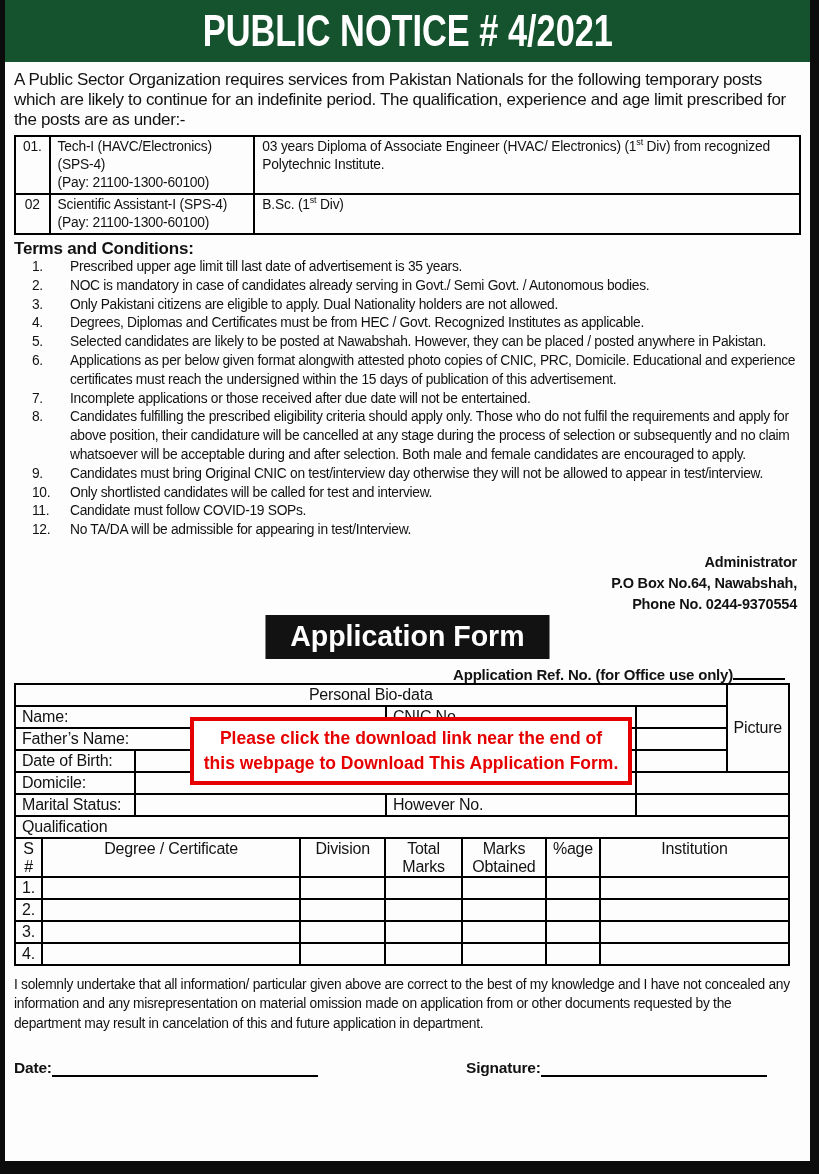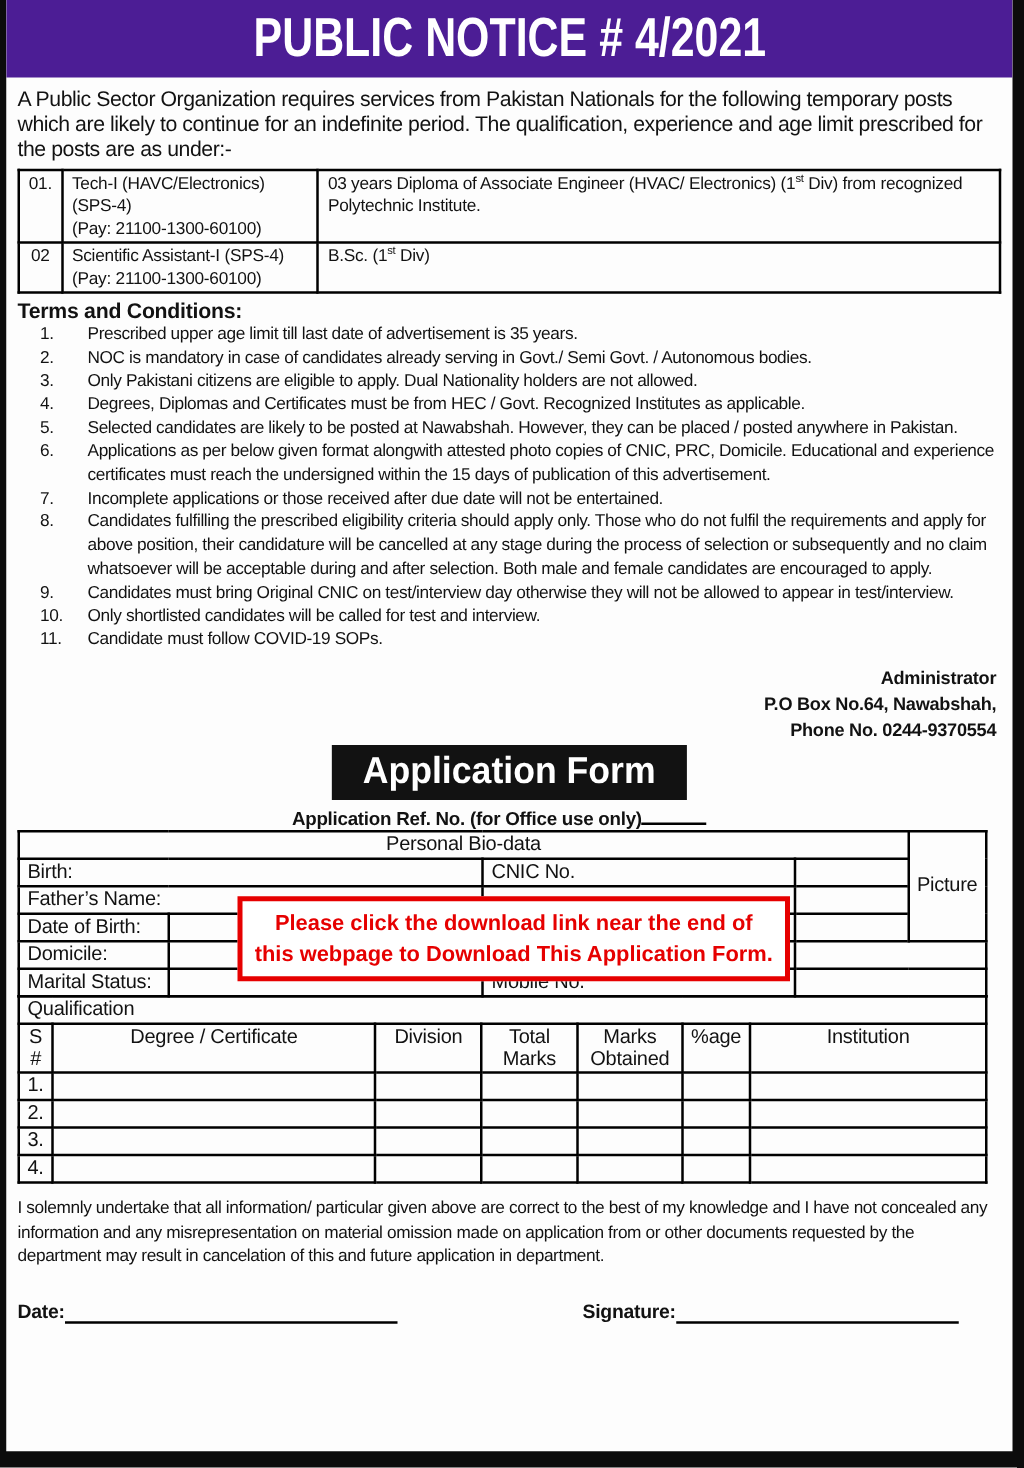--- a/index.html
+++ b/index.html
@@ -3,21 +3,21 @@
 <meta charset="utf-8">
 <style>
   * { margin:0; padding:0; box-sizing:border-box; }
   html,body { width:819px; height:1174px; }
   body { font-family:"Liberation Sans", sans-serif; color:#121212; letter-spacing:-0.2px; }
   .page { position:relative; width:819px; height:1174px; background:#0c0c0c; overflow:hidden; }
   .inner { position:absolute; left:5px; right:9px; top:0; bottom:13px; background:#fdfdfd; overflow:hidden; }
   .content { padding:0 9px; }
 
   
-  .banner { height:62px; background:#4c1d95; display:flex; align-items:center; justify-content:center; }
+  .banner { height:62px; background:#14532d; display:flex; align-items:center; justify-content:center; }
   .banner h1 { color:#fff; font-size:44px; font-weight:bold; white-space:nowrap;
                transform:scaleX(0.78); transform-origin:center; letter-spacing:0; }
 
   
   .intro { margin-top:8px; font-size:17px; line-height:20px; letter-spacing:-0.35px; }
 
   
   table { border-collapse:collapse; }
   .posts { width:100%; margin-top:5px; font-size:13.8px; }
   .posts th, .posts td { border:2px solid #000; padding:1px 7px; line-height:18px; vertical-align:top; }
@@ -32,21 +32,21 @@
   .term .n { flex:0 0 56px; padding-left:18px; }
   .term .t { flex:1; padding-right:4px; }
 
   
   .signatory { margin-top:12px; text-align:right; font-weight:bold; font-size:14.5px; line-height:21px; padding-right:4px; }
 
   
   .form-title-wrap { text-align:center; margin-top:0; }
   .form-title { display:inline-block; background:#121212; color:#fff; font-weight:bold; font-size:30px;
                 padding:4px 26px 6px; letter-spacing:0; transform:scaleX(0.95); }
-  .ref-line { margin-top:7px; text-align:center; font-weight:bold; font-size:15px; padding-right:16px; }
+  .ref-line { margin-top:7px; text-align:right; font-weight:bold; font-size:15px; padding-right:16px; }
   .uline { display:inline-block; border-bottom:2px solid #000; height:13px; }
 
   
   .ftable { width:776px; font-size:16px; }
   .ftable td, .ftable th { border:2px solid #000; padding:0 6px; height:21px; line-height:20px;
                            font-weight:normal; text-align:left; vertical-align:middle; }
   .ftable .center { text-align:center; }
   .qual-head th { vertical-align:top; text-align:center; padding-top:1px; height:38px; }
   .qual-head .l { display:block; line-height:18px; }
   .stack2 { margin-top:-2px; }
@@ -142,20 +142,24 @@
             <span class="n">9.</span>
             <span class="t">Candidates must bring Original CNIC on test/interview day otherwise they will not be allowed to appear in test/interview.</span>
           </div>
         <div class="term">
             <span class="n">10.</span>
             <span class="t">Only shortlisted candidates will be called for test and interview.</span>
           </div>
         <div class="term">
             <span class="n">11.</span>
             <span class="t">Candidate must follow COVID-19 SOPs.</span>
+          </div>
+        <div class="term">
+            <span class="n">12.</span>
+            <span class="t">No TA/DA will be admissible for appearing in test/Interview.</span>
           </div>
       </div>
 
       <div class="signatory">
         <div>Administrator</div>
         <div>P.O Box No.64, Nawabshah,</div>
         <div>Phone No. 0244-9370554</div>
       </div>
 
       <div class="form-title-wrap">
@@ -173,21 +177,21 @@
             <col style="width:253px">
             <col style="width:92px">
             <col style="width:55px">
           </colgroup>
         <tbody>
             <tr>
           <td colspan="4" class="center">Personal Bio-data</td>
           <td rowspan="4" class="center">Picture</td>
         </tr>
         <tr>
-          <td colspan="2">Birth:</td>
+          <td colspan="2">Name:</td>
           <td>CNIC No.</td>
           <td></td>
         </tr>
         <tr>
           <td colspan="2">Father’s Name:</td>
           <td></td>
           <td></td>
         </tr>
         <tr>
           <td>Date of Birth:</td>
@@ -196,21 +200,21 @@
           <td></td>
         </tr>
         <tr>
           <td>Domicile:</td>
           <td colspan="2"></td>
           <td colspan="2"></td>
         </tr>
         <tr>
           <td>Marital Status:</td>
           <td></td>
-          <td>Mobile No.</td>
+          <td>However No.</td>
           <td colspan="2"></td>
         </tr>
       </tbody>
         </table>
 
       <table class="ftable stack2">
         <colgroup>
             <col style="width:26px">
             <col style="width:260px">
             <col style="width:85px">

